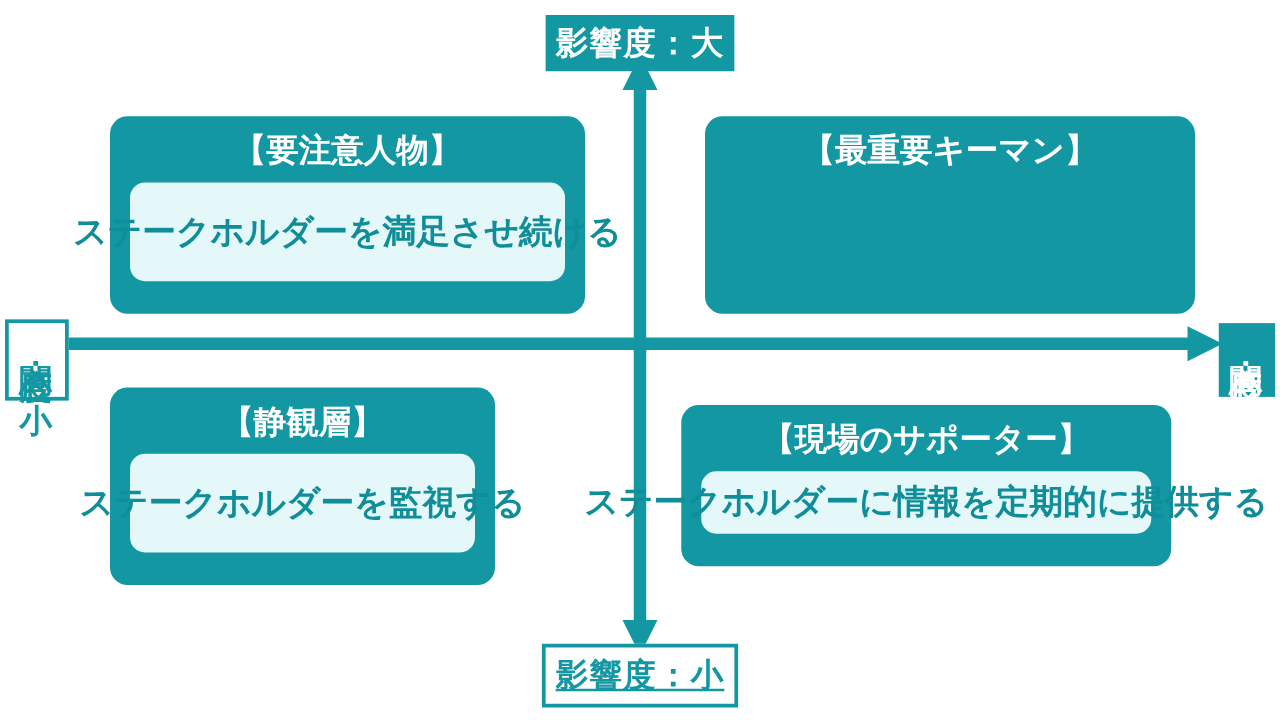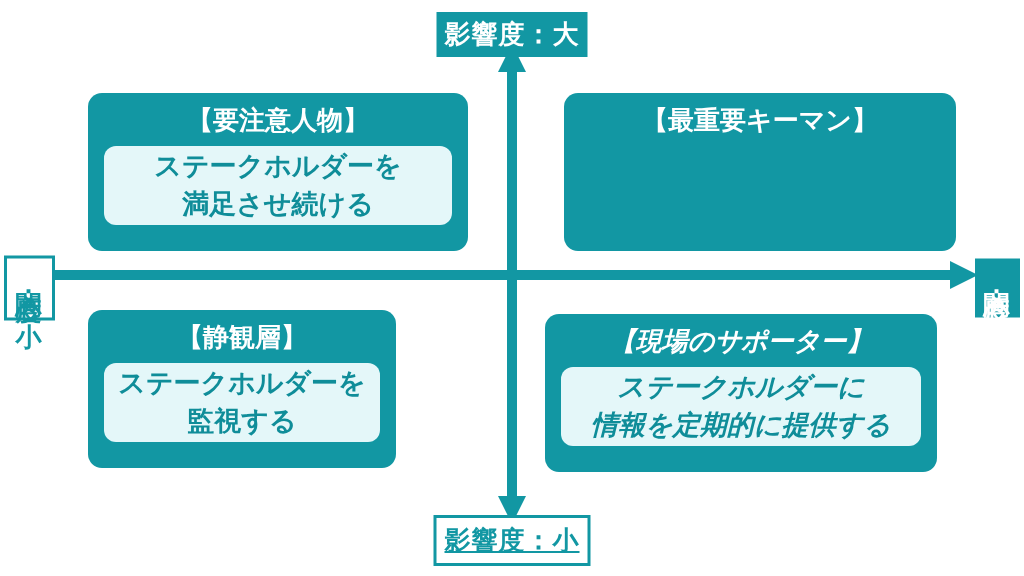--- a/index.html
+++ b/index.html
@@ -73,35 +73,35 @@
     font-weight: bold;
     margin: 2px 0 8px 0;
     white-space: nowrap;
   }
   .quadrant-card .q-body {
     background: #E4F7F9;
     border-radius: 12px;
     width: 100%;
     flex: 1;
     display: flex;
-    flex-direction: column;
+    flex-direction: row;
     align-items: center;
     justify-content: center;
     color: #0F8D99;
     font-size: 27px;
     font-weight: bold;
     line-height: 1.4;
     text-align: center;
   }
   .q-body span { display: block; white-space: nowrap; }
 
   .card-top-left     { left: 88px;  top: 93px;  width: 380px; height: 158px; }
   .card-top-right    { left: 543px; top: 93px;  width: 392px; height: 158px; margin-left: 21px; }
   .card-bottom-left  { left: 88px;  top: 310px; width: 308px; height: 158px; }
-  .card-bottom-right { left: 545px; top: 314px; width: 392px; height: 158px; font-style: italic; }
+  .card-bottom-right { left: 545px; top: 324px; width: 392px; height: 129px; }
 </style>
 </head>
 <body>
 
 <svg class="axes-svg" viewBox="0 0 1024 576" xmlns="http://www.w3.org/2000/svg">
   <g>
     <line x1="512" y1="64" x2="512" y2="508" stroke="#1297A3" stroke-width="10"></line>
     <polygon points="512,44 498,72 526,72" fill="#1297A3"></polygon>
     <polygon points="512,524 498,496 526,496" fill="#1297A3"></polygon>
   </g>

